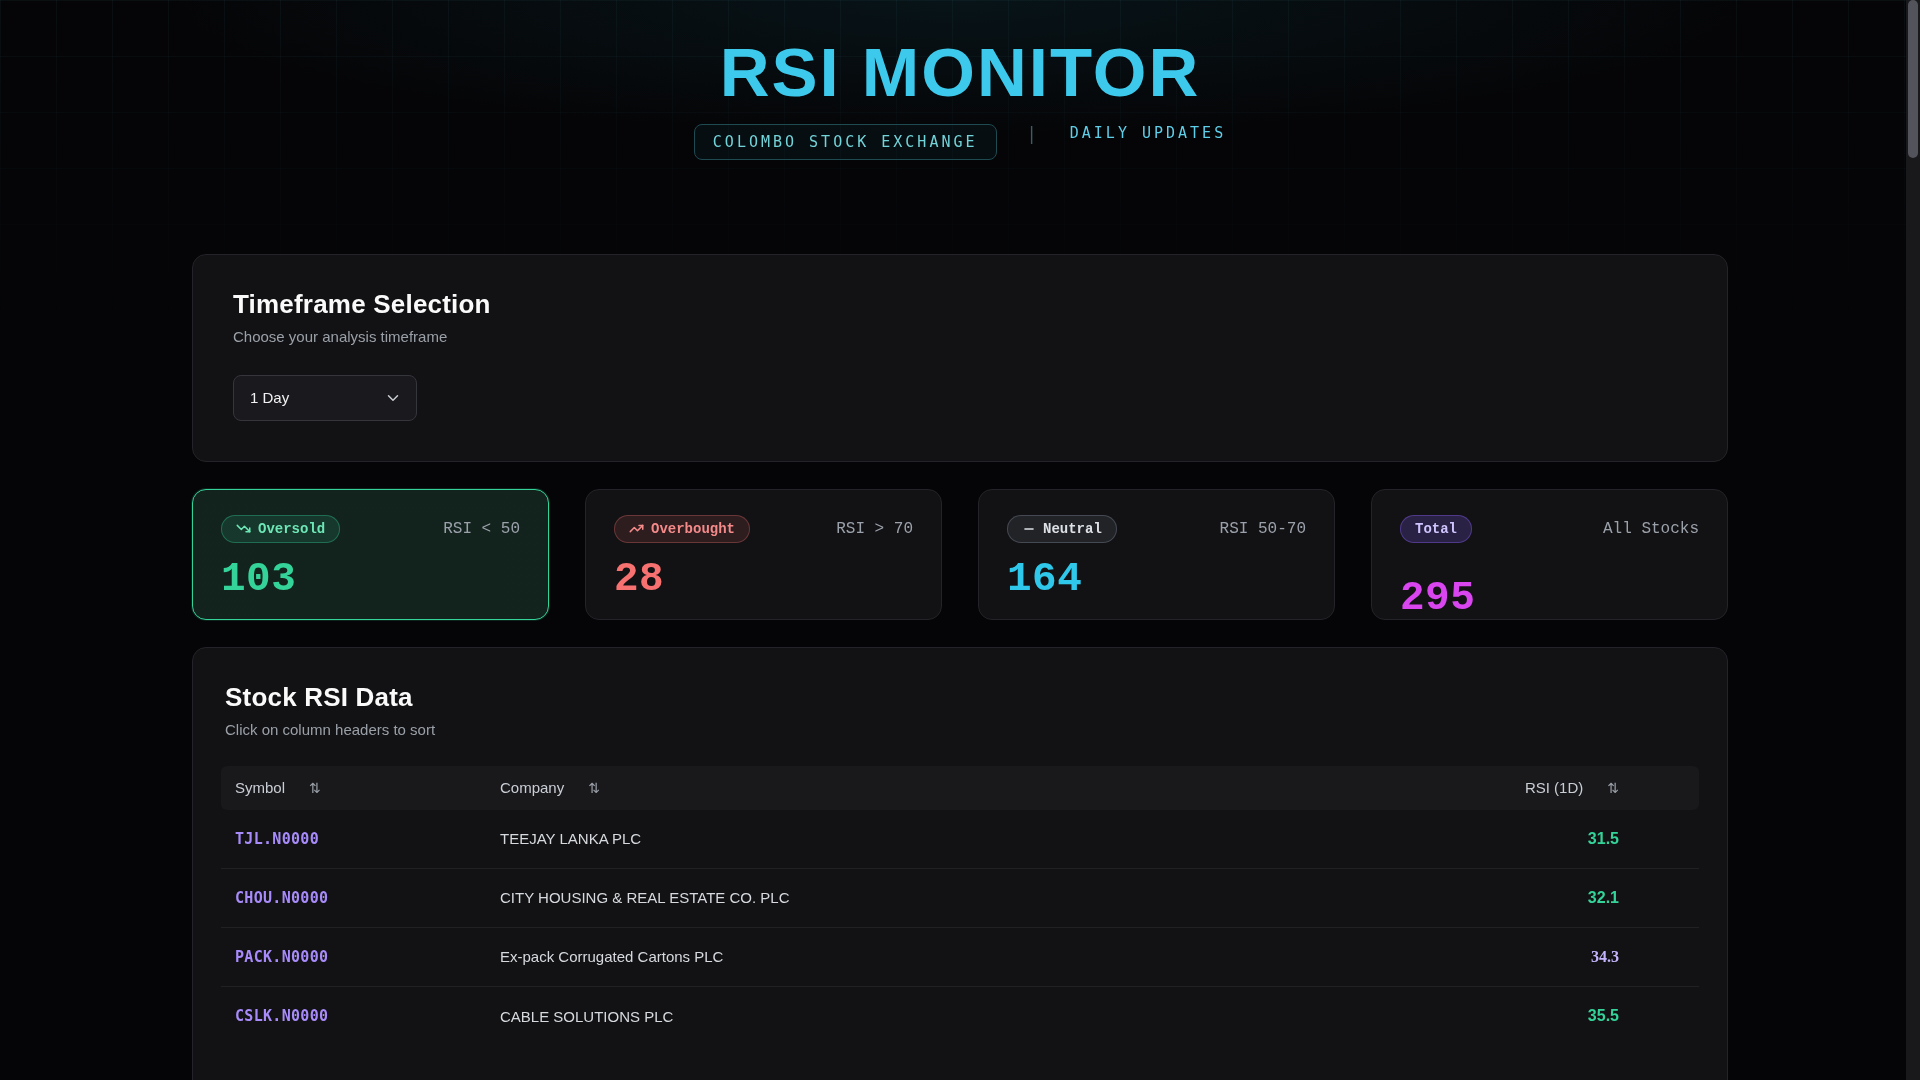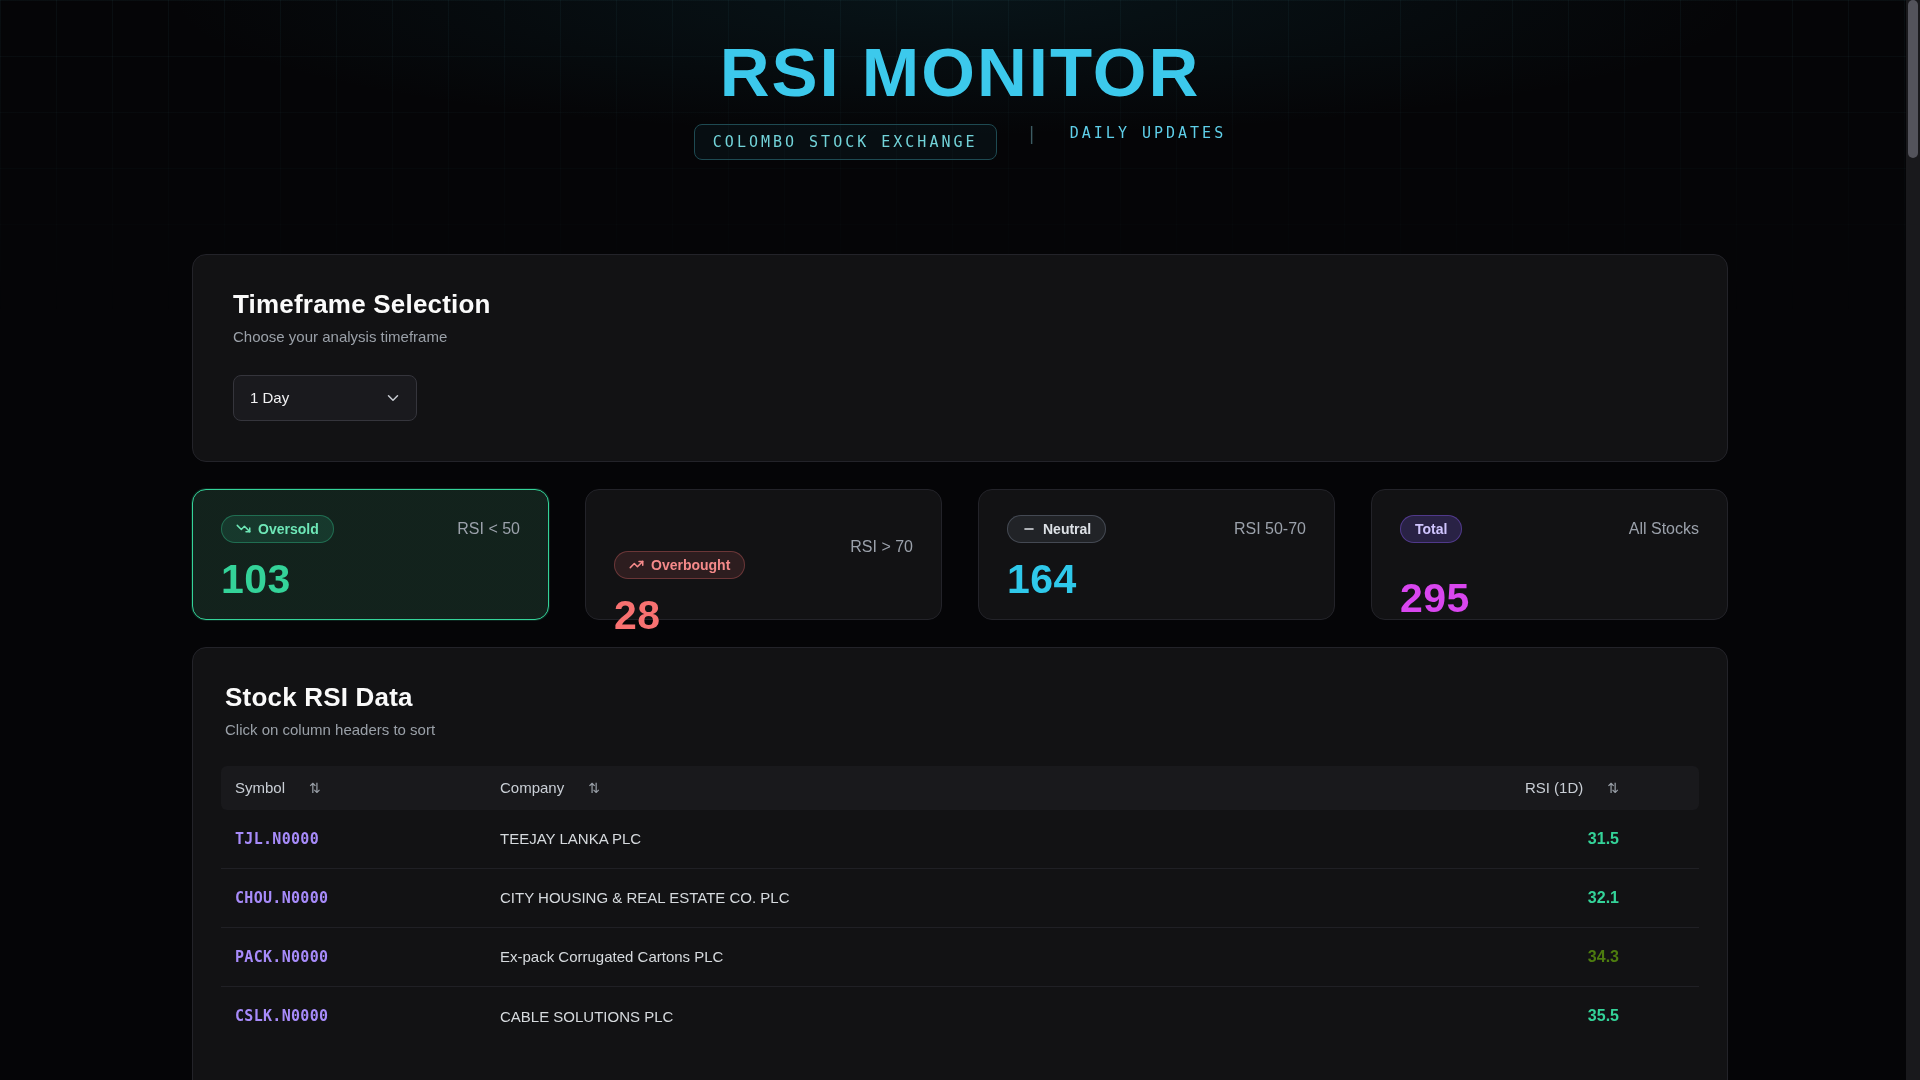--- a/index.html
+++ b/index.html
@@ -60,41 +60,41 @@
   .select {
     margin-top: 30px; width: 184px; height: 46px;
     background: #1a1a1e; border: 1px solid #35353c; border-radius: 8px;
     display: flex; align-items: center; justify-content: space-between;
     padding: 0 14px 0 16px; cursor: pointer;
   }
   .select-value { font-size: 15px; color: #f1f1f3; }
   .select .chev { color: #c9cdd3; display: flex; }
 
   
-  .stats-row { margin-top: 27px; display: grid; grid-template-columns: repeat(4, 1fr); gap: 36px; }
+  .stats-row { margin-top: 27px; display: grid; grid-template-columns: repeat(4, 1fr); gap: 36px; font-family: Liberation Mono, monospace; }
   .stat-card {
     background: #121214; border: 1px solid #232329; border-radius: 14px;
     height: 131px; padding: 25px 28px; cursor: pointer; position: relative;
   }
   .stat-top { display: flex; align-items: center; justify-content: space-between; }
   .stat-range { font-size: 16px; color: #9ba1ab; }
   .stat-value { margin-top: 13px; font-size: 41px; font-weight: 700; letter-spacing: .5px; }
   .pill {
     display: inline-flex; align-items: center; gap: 7px;
     padding: 5px 14px; border-radius: 999px; font-size: 14px; font-weight: 600;
     border: 1px solid transparent;
   }
   .pill .p-icon { display: inline-flex; }
   .stat--oversold.is-selected {
     border: 1.5px solid #34d399;
     background: linear-gradient(rgba(52,211,153,0.07), rgba(52,211,153,0.07)), #101513;
     box-shadow: 0 0 0 1px rgba(52,211,153,0.15);
   }
   .stat--oversold .pill   { background: rgba(52,211,153,0.13); border-color: rgba(52,211,153,0.35); color: #6ee7b7; }
-  .stat--overbought .pill { background: rgba(248,113,113,0.12); border-color: rgba(248,113,113,0.30); color: #f republican87171; margin-top: 36px; }
+  .stat--overbought .pill { background: rgba(248,113,113,0.12); border-color: rgba(248,113,113,0.30); color: #f republican87171; }
   .stat--overbought .pill { background: rgba(248,113,113,0.12); border-color: rgba(248,113,113,0.30); color: #f58a8a; }
   .stat--neutral .pill    { background: rgba(148,163,184,0.12); border-color: rgba(148,163,184,0.30); color: #dde1e6; }
   .stat--total .pill      { background: rgba(124,92,246,0.22); border-color: rgba(139,92,246,0.40); color: #cfc4fd; }
 
   
   .table-card { margin-top: 27px; padding: 34px 28px 0; height: 453px; overflow: hidden; }
   .table-card .inner-pad { padding: 0 4px; }
   .rsi-table { margin-top: 28px; }
   .t-header {
     display: grid; grid-template-columns: 265px 1fr 170px;
@@ -240,21 +240,21 @@
 
   <div class="t-row">
     <span class="cell-symbol">CHOU.N0000</span>
     <span class="cell-company">CITY HOUSING &amp; REAL ESTATE CO. PLC</span>
     <span class="cell-rsi" style="color: rgb(52, 211, 153);">32.1</span>
   </div>
 
   <div class="t-row">
     <span class="cell-symbol">PACK.N0000</span>
     <span class="cell-company">Ex-pack Corrugated Cartons PLC</span>
-    <span class="cell-rsi" style="color: #4d7c0f;">34.3</span>
+    <span class="cell-rsi" style="color: #c4b5fd; font-family: Liberation Serif, serif;">34.3</span>
   </div>
 
   <div class="t-row">
     <span class="cell-symbol">CSLK.N0000</span>
     <span class="cell-company">CABLE SOLUTIONS PLC</span>
     <span class="cell-rsi" style="color: rgb(52, 211, 153);">35.5</span>
   </div>
 </div>
     </div>
   </section>

